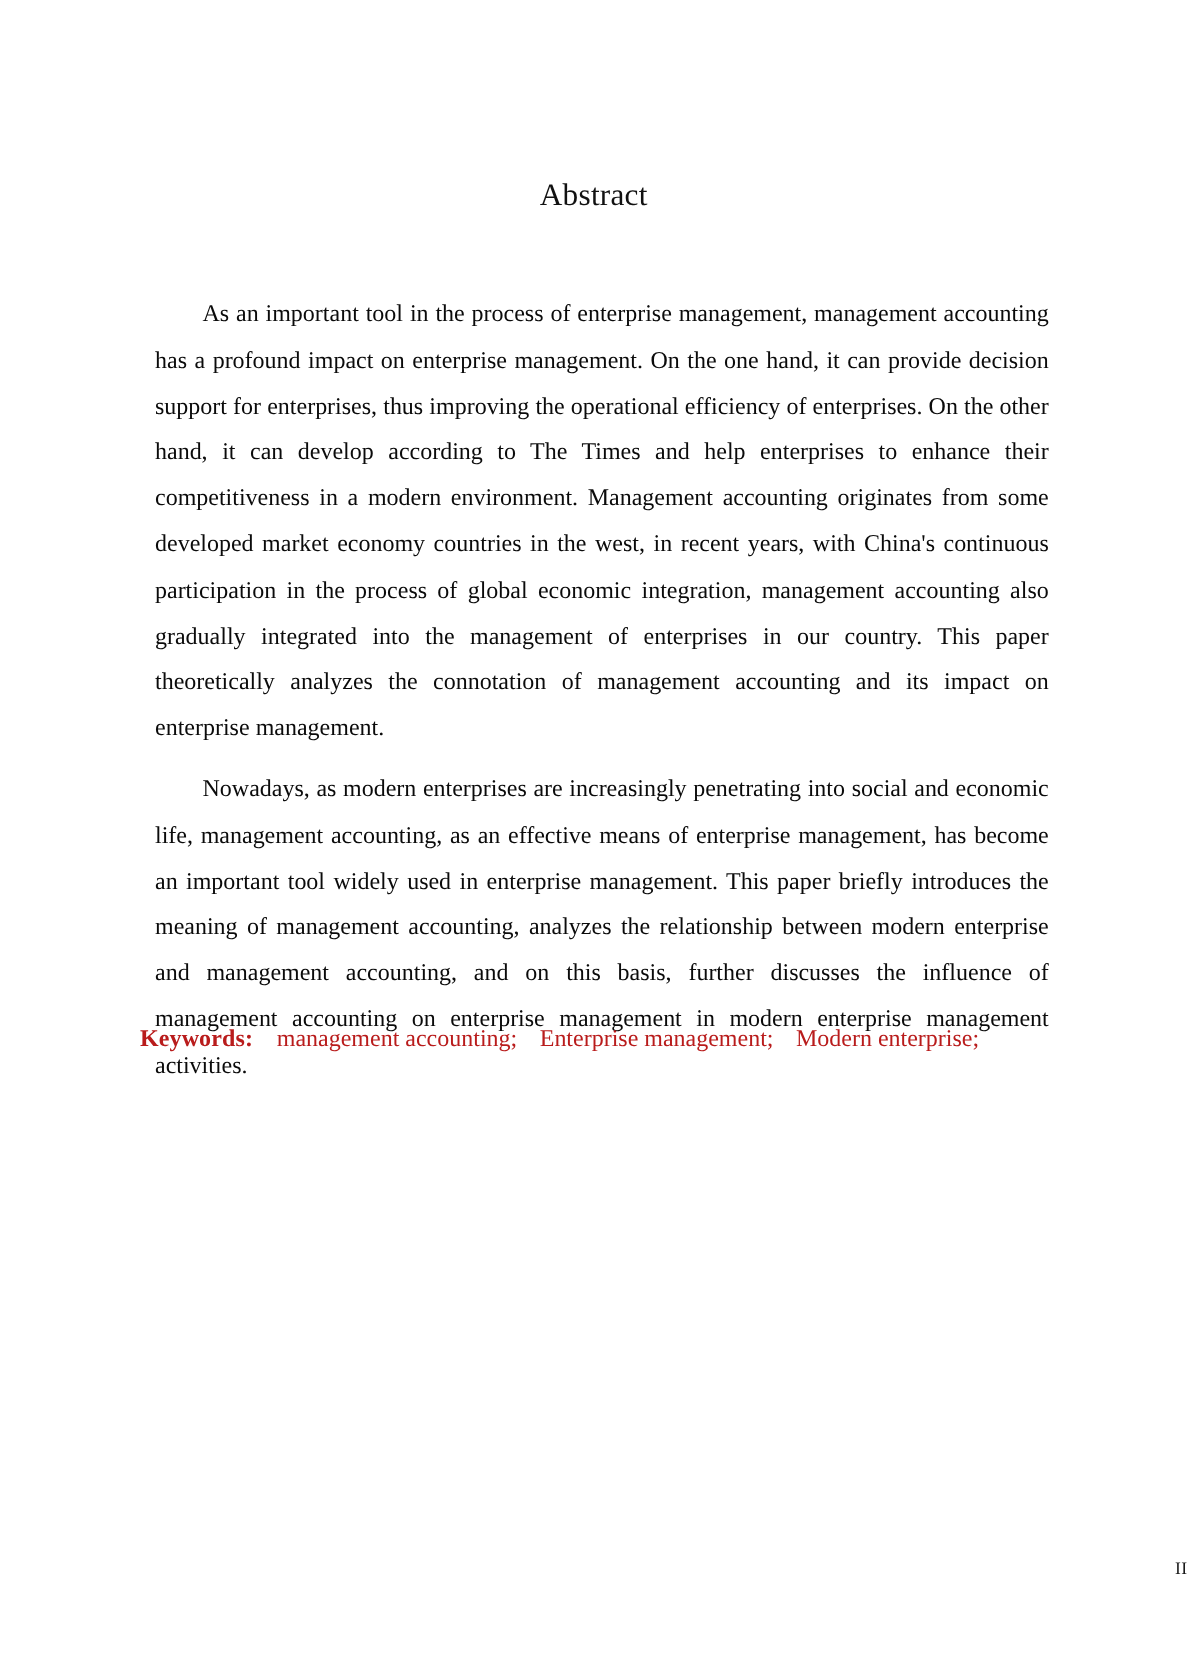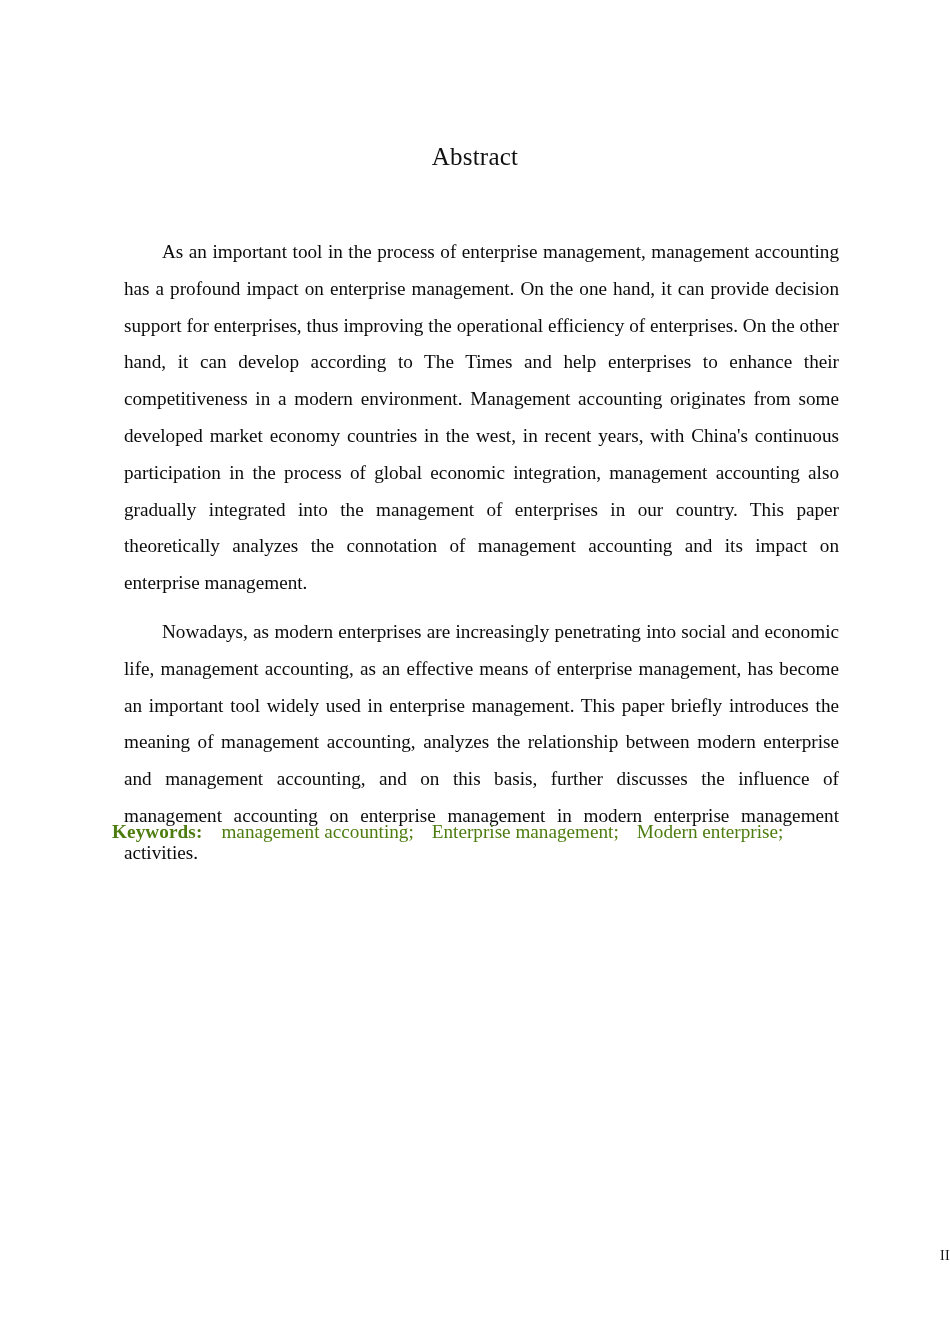--- a/index.html
+++ b/index.html
@@ -66,21 +66,21 @@
   }
 
   
   .keywords-line {
     position: absolute;
     left: 112px;
     top: 817px;
     width: 739px;
     font-size: 19.2px;
     line-height: 30px;
-    color: #4d7c0f;
+    color: #b91c1c;
     white-space: nowrap;
   }
   .keywords-label {
     font-weight: bold;
     letter-spacing: 0.1px;
   }
   .keywords-gap-sm {
     display: inline-block;
     width: 19px;
   }

